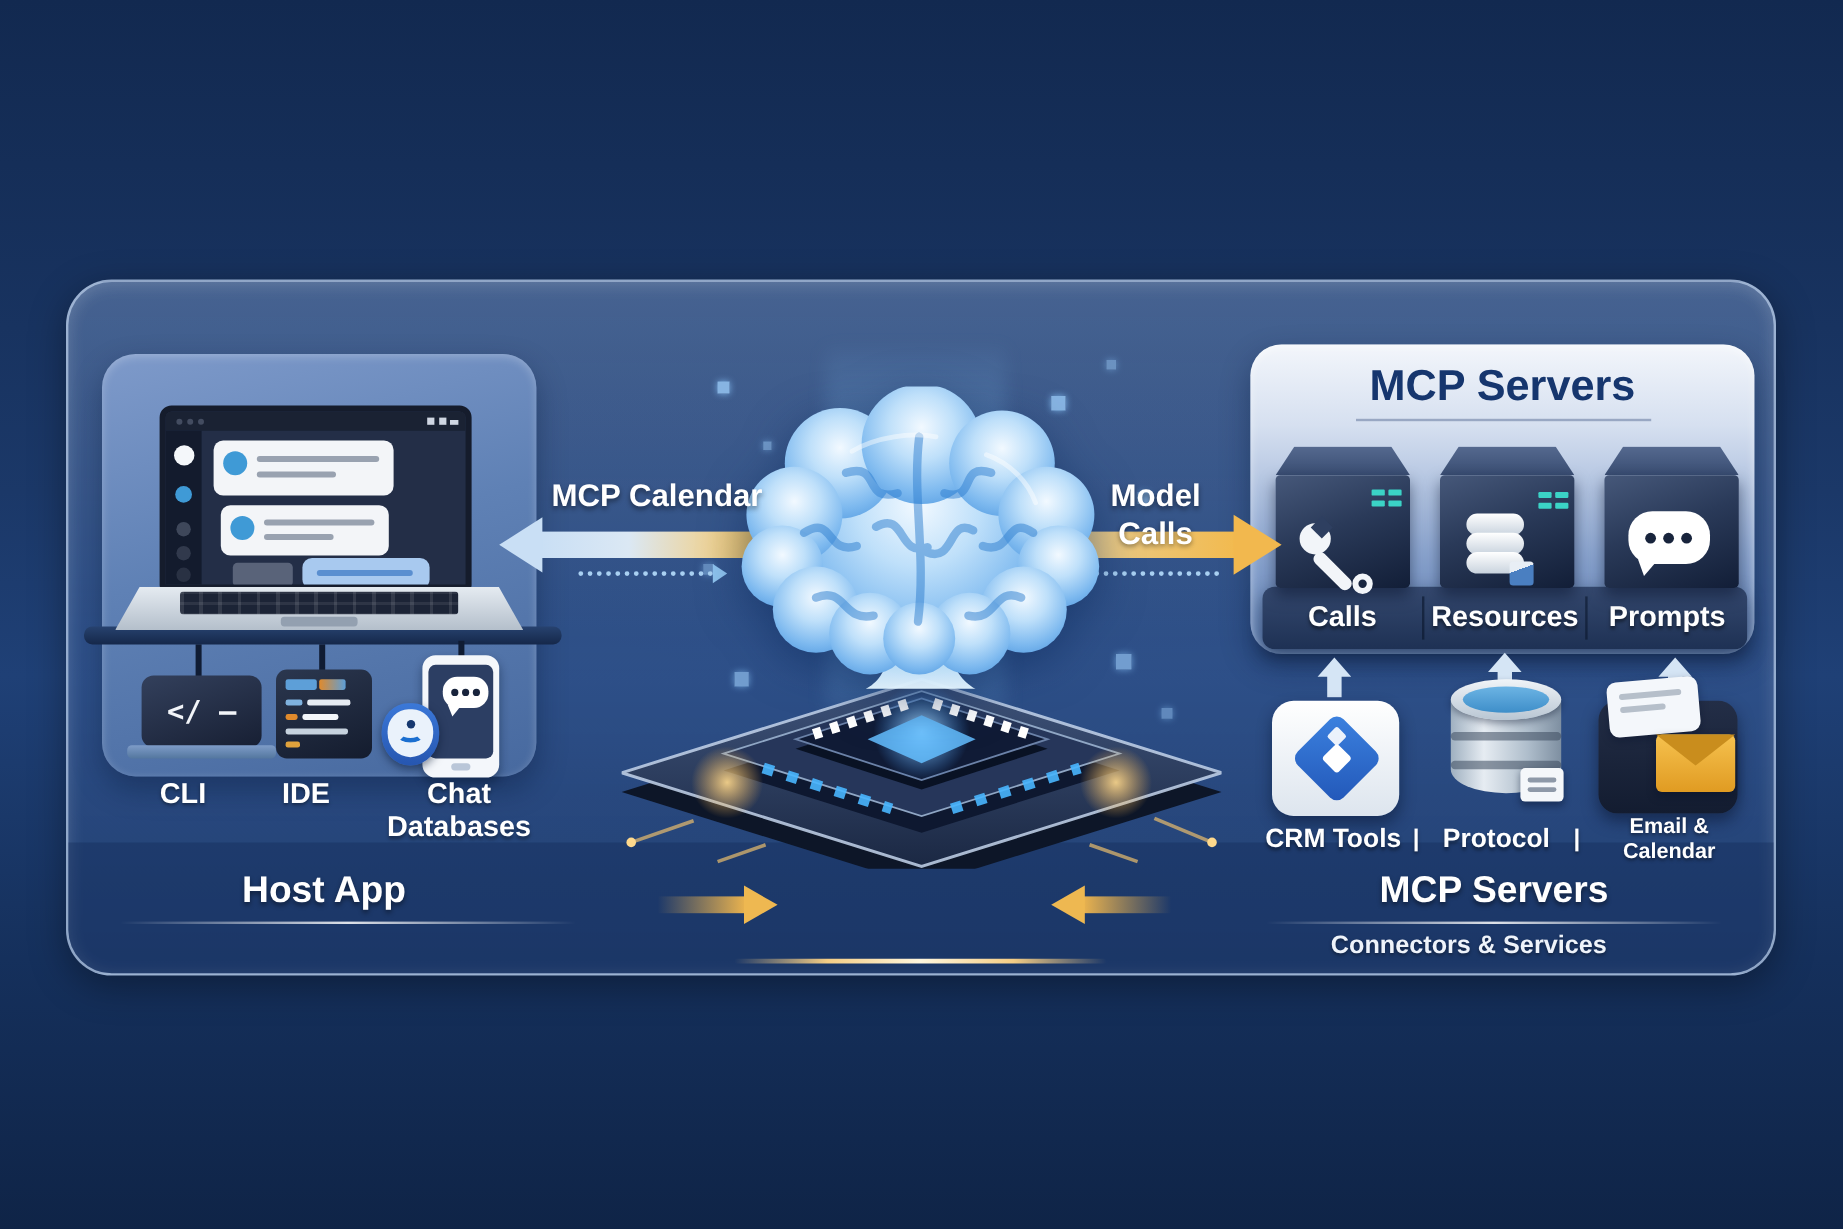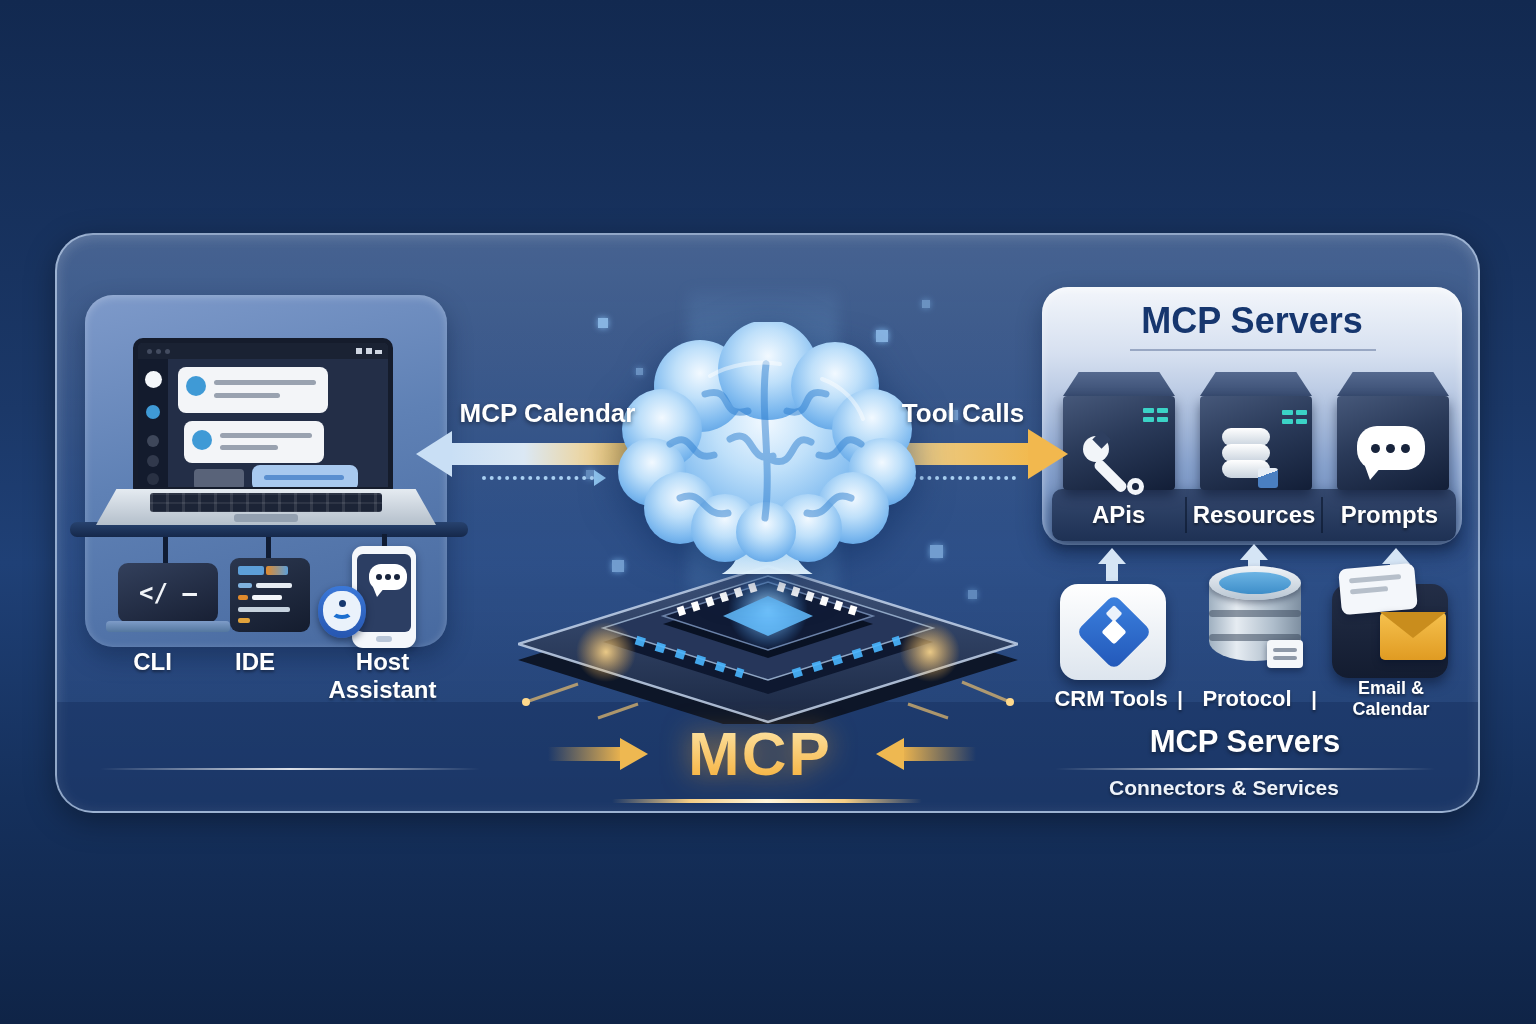--- a/index.html
+++ b/index.html
@@ -176,21 +176,21 @@
   <div class="px" style="left:968px;top:590px;width:9px;height:9px;opacity:.6"></div>
   <div class="px" style="left:840px;top:600px;width:8px;height:8px;opacity:.7"></div>
 
 
   <div class="flow-label lbl-left">MCP Calendar</div>
   <div class="arrowL-shaft"></div>
   <div class="arrowL-head"></div>
   <div class="dotL"></div>
   <div class="dotL-head"></div>
 
-  <div class="flow-label lbl-right">Tool Calls</div>
+  <div class="flow-label lbl-right">Model Calls</div>
   <div class="arrowR-shaft"></div>
   <div class="arrowR-head"></div>
   <div class="dotR"></div>
   <div class="dotR-head"></div>
 
   <svg class="brain" viewBox="0 0 312 252">
     <defs>
       <radialGradient id="bg" cx="50%" cy="36%" r="78%">
         <stop offset="0" stop-color="#f2f9ff"></stop>
           <stop offset=".35" stop-color="#bfe0fa"></stop>
@@ -346,30 +346,30 @@
   <div class="shield">
     <div class="shield-face">
       <div class="shield-eye"></div>
       <div class="shield-smile"></div>
     </div>
   </div>
 
   <div class="host-apps">
     <span class="ha-1">CLI</span>
     <span class="ha-2">IDE</span>
-    <span class="ha-3">Host Assistant</span>
-  </div>
-
+    <span class="ha-3">Chat Databases</span>
+  </div>
+
+  <div class="foot-title" style="left:60px;top:724px">Host App</div>
   <div class="foot-div" style="left:100px;top:768px;width:380px"></div>
 
   <div class="gold-shaft-l"></div>
   <div class="gold-head-l"></div>
   <div class="gold-shaft-r"></div>
   <div class="gold-head-r"></div>
-  <div class="mcp">MCP</div>
   <div class="mcp-underline"></div>
 
   <div class="right-card"></div>
   <div class="rc-title">MCP Servers</div>
   <div class="rc-underline"></div>
 
   <div class="cube" style="left:1063px;top:372px">
     <div class="cube-top"></div>
     <div class="cube-front">
       <div class="wrench">
@@ -407,21 +407,21 @@
     <div class="cube-front">
       <div class="cbub">
         <div class="bdot" style="left:14px"></div>
         <div class="bdot" style="left:29px"></div>
         <div class="bdot" style="left:44px"></div>
       </div>
     </div>
   </div>
 
   <div class="shelf-bar">
-    <span>APis</span>
+    <span>Calls</span>
     <div class="shelf-sep"></div>
     <span>Resources</span>
     <div class="shelf-sep"></div>
     <span>Prompts</span>
   </div>
 
   <div class="uparrow" style="left:1098px;top:548px">
     <div class="up-head"></div>
       <div class="up-shaft"></div>
   </div>

